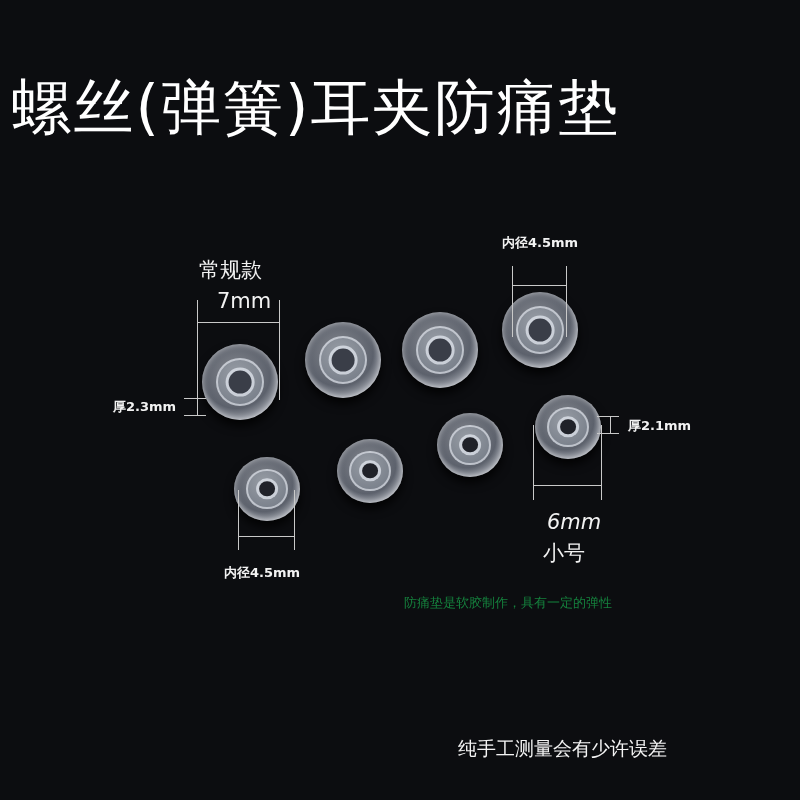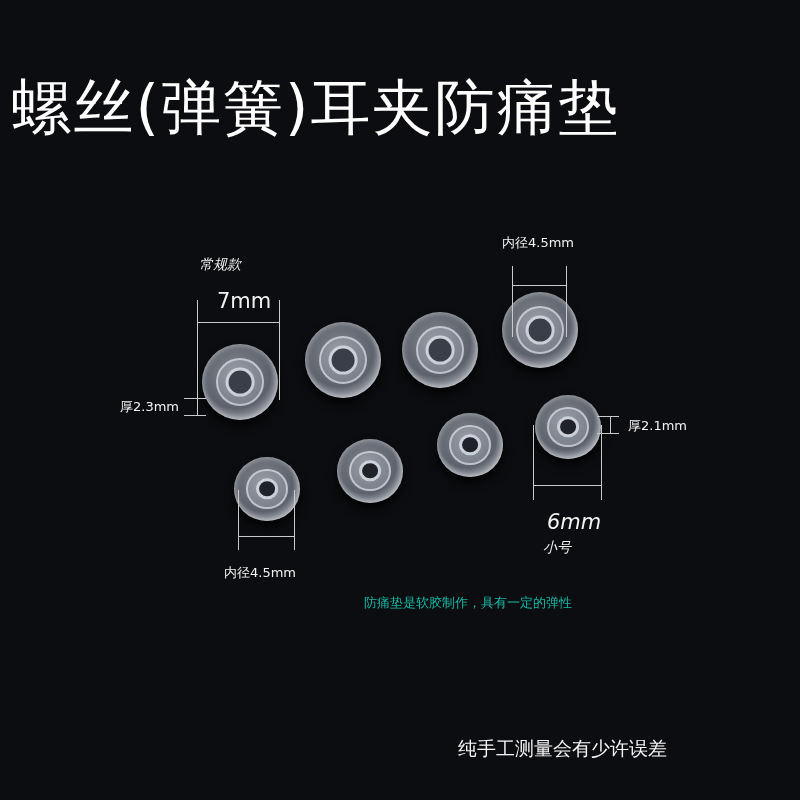--- a/index.html
+++ b/index.html
@@ -10,24 +10,24 @@
     color:#ffffff;
     position:relative;
   }
   .abs { position:absolute; }
   .title {
     left:0; top:72px; width:632px; text-align:center;
     font-size:60px; letter-spacing:2px; color:#ffffff;
     font-weight:normal; line-height:70px;
   }
   .lbl { color:#f2f2f2; white-space:nowrap; }
-  .lbl-lg { font-size:14px;font-style:italic; }
+  .lbl-lg { font-size:21px; }
   .lbl-md { font-size:21px; }
-  .lbl-sm { font-size:13px; }
-  .note { font-size:13px; color:#14b8a6; white-space:nowrap; }
+  .lbl-sm { font-size:13px;font-weight:bold; }
+  .note { font-size:13px; color:#15803d; white-space:nowrap;margin-left:40px; }
   .footer { font-size:19px; color:#f4f4f4; white-space:nowrap;text-align:right; }
   .line { background:#c9c9c9; }
   .pad {
     position:absolute; border-radius:50%;
     background: radial-gradient(circle at 45% 40%, rgba(235,240,250,0.55) 0%, rgba(190,200,220,0.45) 55%, rgba(230,235,245,0.75) 80%, rgba(160,170,190,0.35) 100%);
     box-shadow: 0 6px 10px rgba(0,0,0,0.8), inset 0 0 6px rgba(255,255,255,0.6);
   }
   .pad .ring {
     position:absolute; left:18%; top:18%; width:64%; height:64%;
     border-radius:50%;
@@ -81,21 +81,21 @@
     <div class="ring"></div>
     <div class="hole"></div>
   </div>
 
 <div class="abs lbl lbl-lg" style="left:199px;top:256px;">常规款</div>
 <div class="abs lbl lbl-md" style="left:217px;top:289px;">7mm</div>
 <div class="abs line" style="left:197px;top:300px;width:1px;height:100px;"></div>
 <div class="abs line" style="left:279px;top:300px;width:1px;height:100px;"></div>
 <div class="abs line" style="left:197px;top:322px;width:83px;height:1px;"></div>
 
-<div class="abs lbl lbl-sm" style="left:120px;top:398px;">厚2.3mm</div>
+<div class="abs lbl lbl-sm" style="left:113px;top:398px;">厚2.3mm</div>
 <div class="abs line" style="left:184px;top:398px;width:22px;height:1px;"></div>
 <div class="abs line" style="left:184px;top:415px;width:22px;height:1px;"></div>
 <div class="abs line" style="left:197px;top:398px;width:1px;height:18px;"></div>
 
 <div class="abs lbl lbl-sm" style="left:502px;top:234px;">内径4.5mm</div>
 <div class="abs line" style="left:512px;top:266px;width:1px;height:71px;"></div>
 <div class="abs line" style="left:566px;top:266px;width:1px;height:71px;"></div>
 <div class="abs line" style="left:512px;top:285px;width:55px;height:1px;"></div>
 
 <div class="abs line" style="left:238px;top:490px;width:1px;height:60px;"></div>

